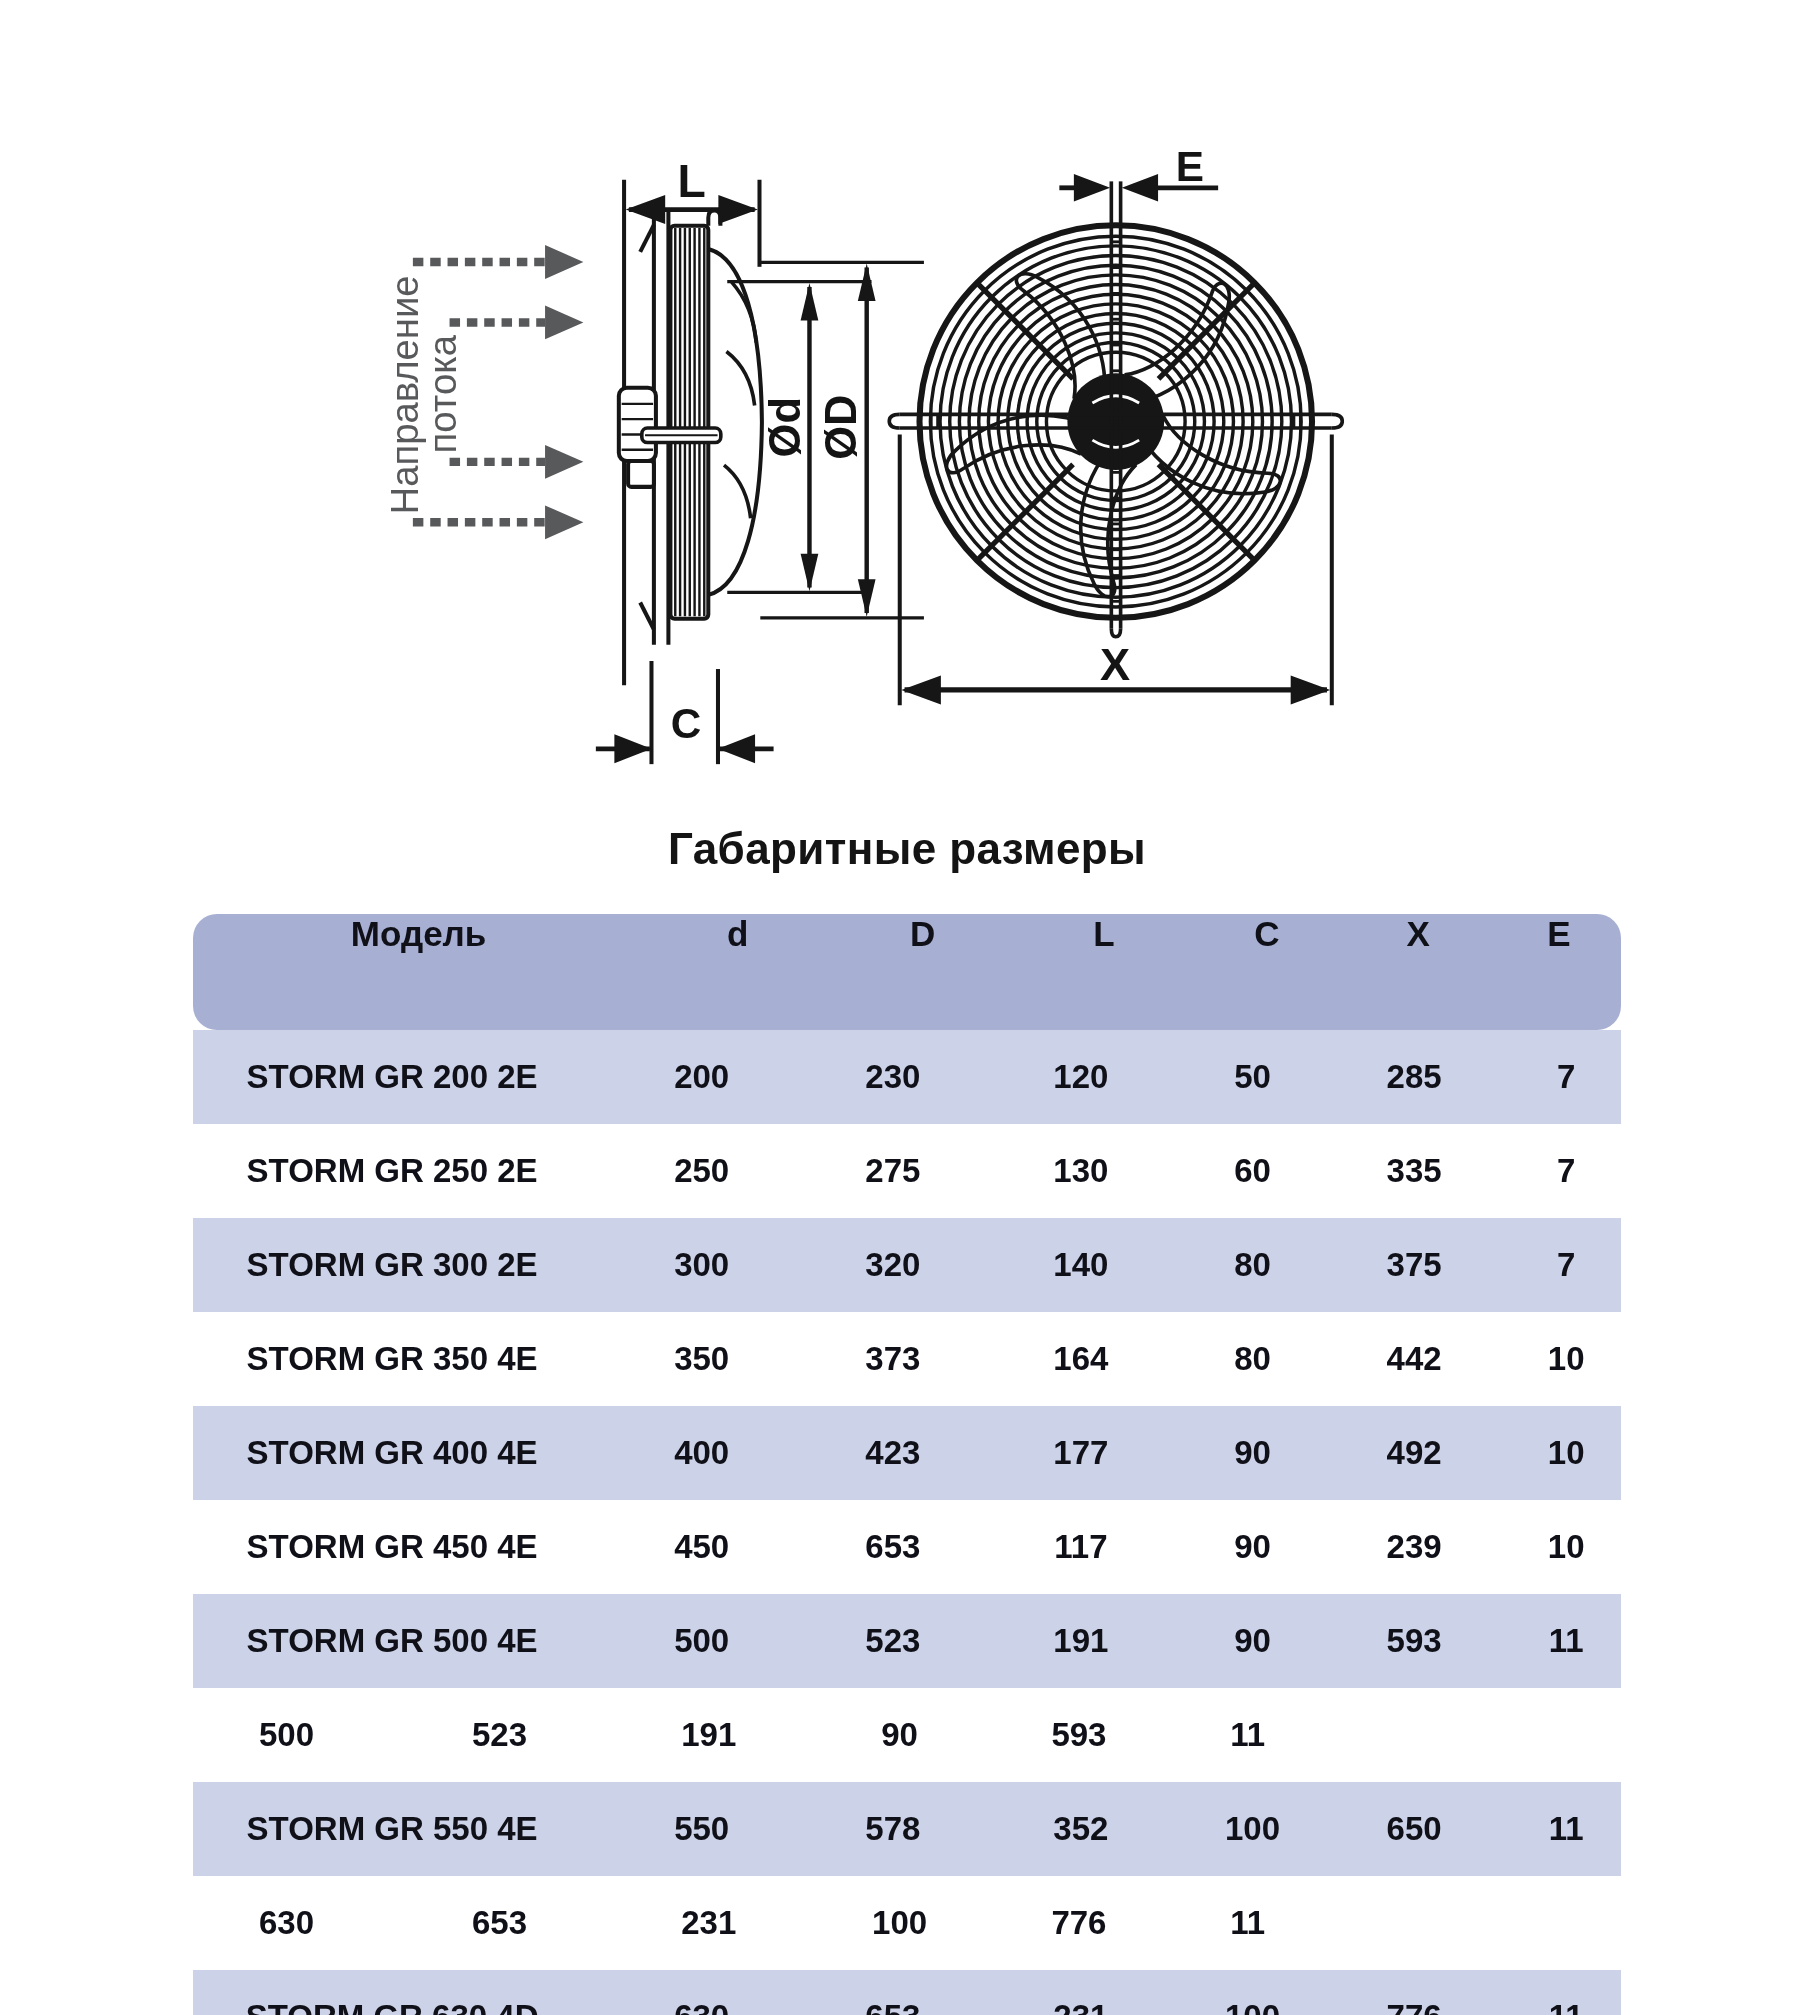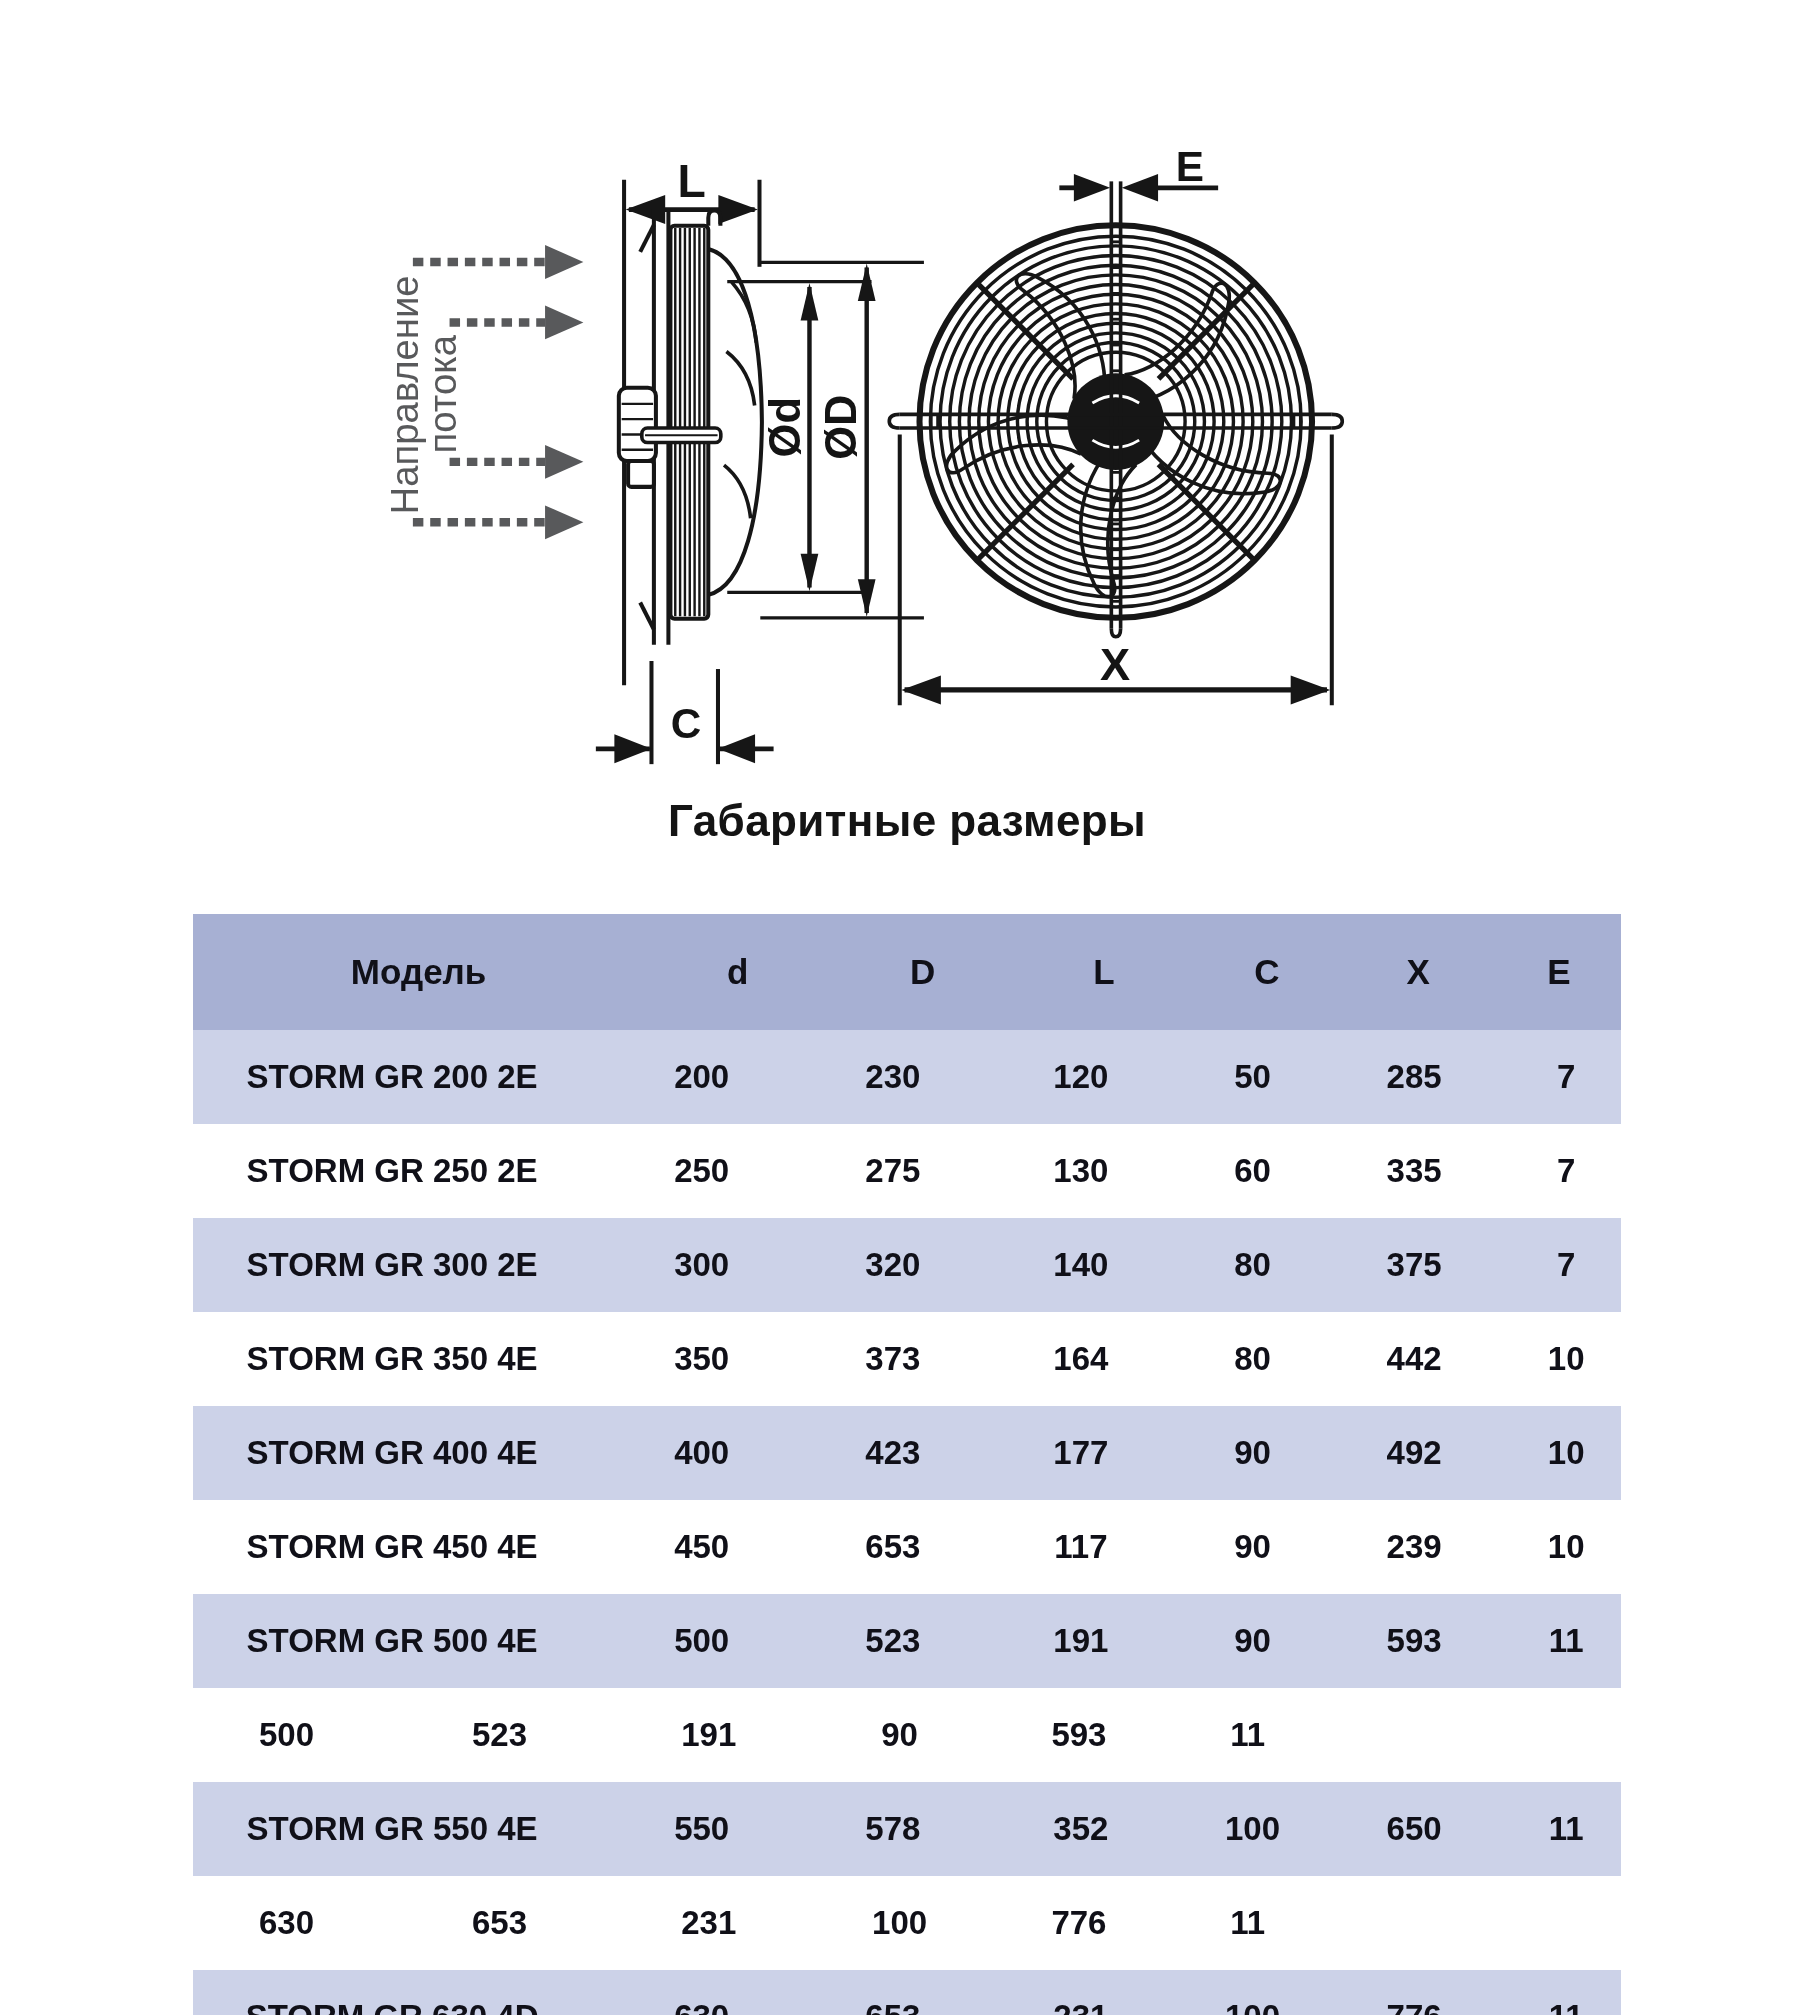--- a/index.html
+++ b/index.html
@@ -5,31 +5,31 @@
   html,body{margin:0;padding:0;}
   body{
     width:1814px;height:2418px;background:#ffffff;
     font-family:"Liberation Sans", sans-serif;
     position:relative;overflow:hidden;
     --hdr:#a7b0d3; --alt:#ccd2e8; --txt:#101018; --ink:#161616; --gray:#58595b;
   }
   .page{position:absolute;inset:0;}
   #diagram{position:absolute;left:0;top:0;width:1814px;height:798px;}
   .title{
-    position:absolute;left:0;top:793px;width:1814px;height:56px;
+    position:absolute;left:0;top:821px;width:1814px;height:56px;
     text-align:center;font-size:44px;font-weight:bold;color:#141414;
     line-height:56px;letter-spacing:0.4px;
   }
   .size-table{
     position:absolute;left:193px;top:914px;width:1428px;
     color:var(--txt);
   }
   .thead{
-    display:flex;align-items:center;height:116px;background:var(--hdr);
-    font-weight:bold;font-size:35px;
+    display:flex;height:116px;background:var(--hdr);
+    font-weight:bold;font-size:35px;border-radius:24px;
   }
   .trow{
     display:flex;align-items:center;height:94px;background:#ffffff;
     font-weight:bold;font-size:33px;gap:28px;
   }
   .trow:nth-child(odd){background:var(--alt);}
   .cell{text-align:center;}
   .c0{width:31.6%;}
   .c1{width:13.1%;}
   .c2{width:12.8%;}

